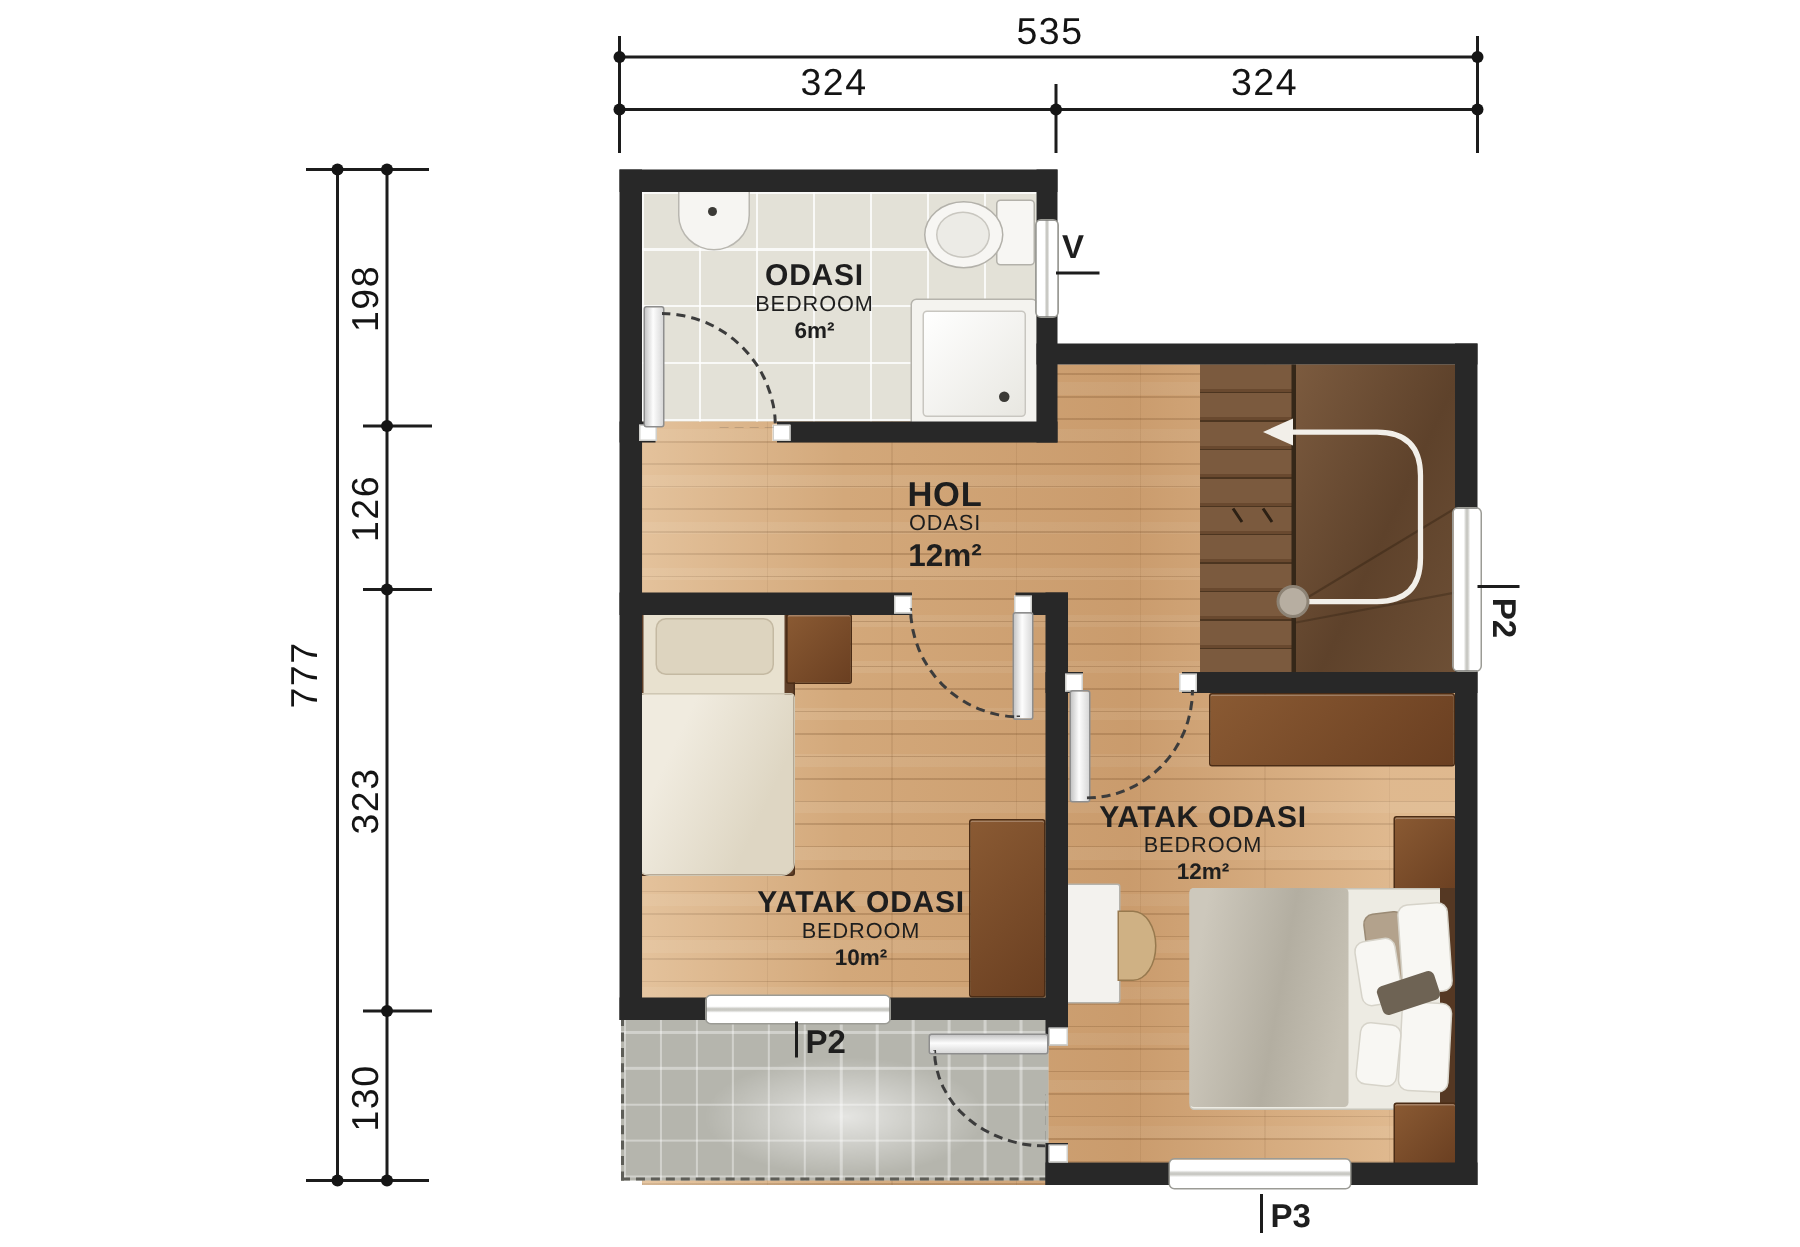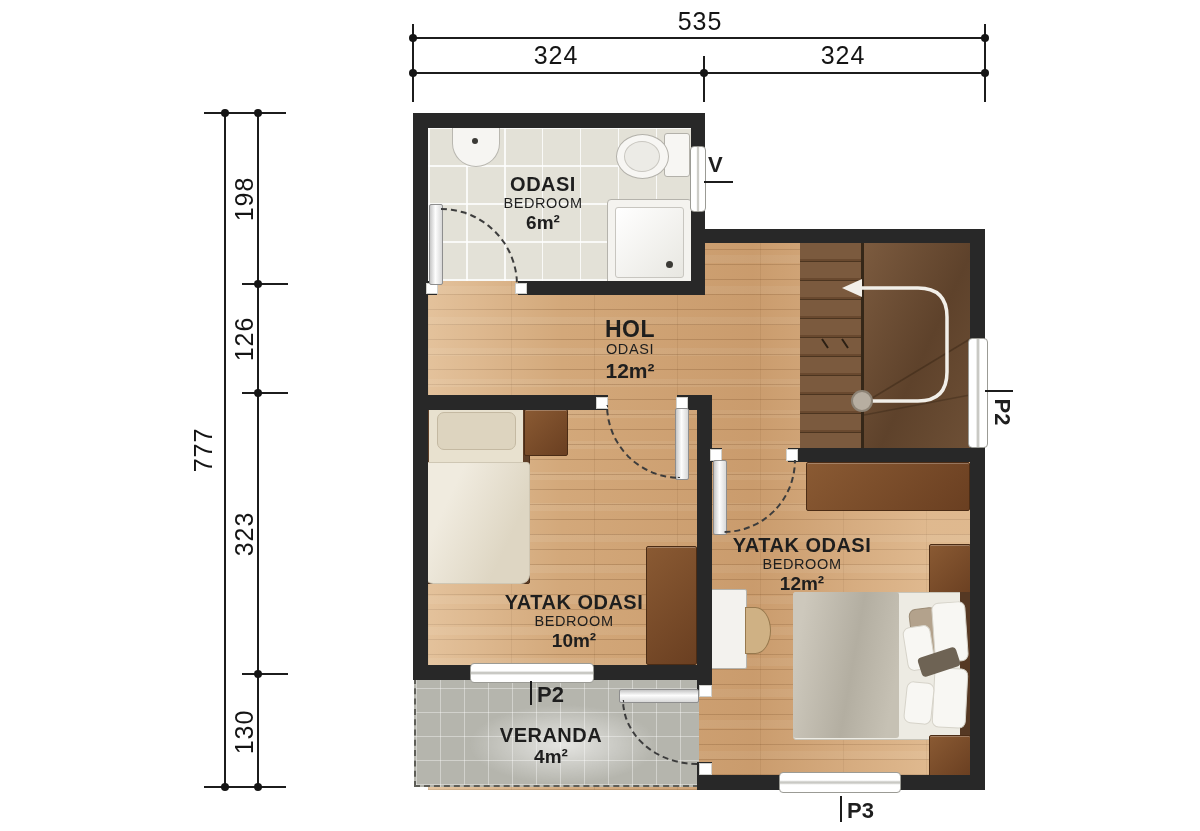--- a/index.html
+++ b/index.html
@@ -37,21 +37,21 @@
          border:1px solid #4b2c15;border-radius:2px;box-shadow:inset 0 1px 0 rgba(255,255,255,.25);}
   .whitebox{position:absolute;background:#f3f2ee;border:1px solid #b5b3ac;border-radius:2px;}
   .dline{position:absolute;background:#1c1c1c;}
   .dot{position:absolute;width:8px;height:8px;border-radius:50%;background:#151515;}
   .dimnum{position:absolute;width:90px;height:30px;font-size:25px;letter-spacing:1px;
           text-align:center;color:#141414;line-height:30px;}
   .roomlbl{position:absolute;display:flex;flex-direction:column;align-items:center;
            text-align:center;color:#1e1e1e;}
   .rname{font-size:20px;font-weight:700;letter-spacing:.5px;line-height:1.05;}
   .rsub{font-size:14.5px;letter-spacing:.6px;line-height:1.15;}
-  .rarea{font-size:19px;font-weight:700;line-height:1.2;}
+  .rarea{font-size:15px;font-weight:700;line-height:1.2;}
   .tag{position:absolute;font-size:22px;font-weight:700;color:#1e1e1e;line-height:26px;}
   .pillow{position:absolute;background:#f8f7f3;border:1px solid #d6d3c9;border-radius:7px;}
 </style>
 </head>
 <body>
 
 <div class="canvas">
 
   <div class="abs wood" style="left:428px;top:243px;width:542px;height:547px;"></div>
   <div class="abs tilefloor" style="left:428px;top:128px;width:263px;height:153px;"></div>
@@ -163,24 +163,20 @@
   <div class="roomlbl" style="left:474px;top:592px;width:200px;">
     <div class="rname">YATAK ODASI</div>
     <div class="rsub">BEDROOM</div>
     <div class="rarea">10m²</div>
   </div>
   <div class="roomlbl" style="left:702px;top:535px;width:200px;">
     <div class="rname">YATAK ODASI</div>
     <div class="rsub">BEDROOM</div>
     <div class="rarea">12m²</div>
   </div>
-  <div class="roomlbl" style="left:471px;top:725px;width:160px;">
-    <div class="rname">VERANDA</div>
-    <div class="rarea">4m²</div>
-  </div>
 
   <div class="tag" style="left:708px;top:152px;">V</div>
   <div class="dline" style="left:704px;top:181px;width:29px;height:2px;"></div>
 
   <div class="dline" style="left:985px;top:390px;width:28px;height:2px;"></div>
   <div class="tag" style="left:982px;top:399px;width:40px;text-align:center;transform:rotate(90deg);">P2</div>
 
   <div class="dline" style="left:530px;top:681px;width:2px;height:24px;"></div>
   <div class="tag" style="left:537px;top:682px;">P2</div>
 

